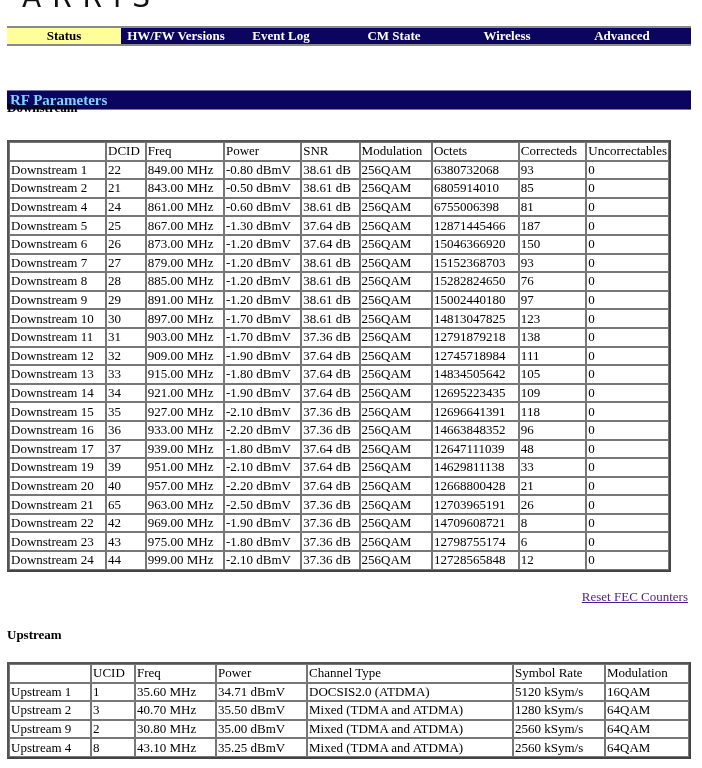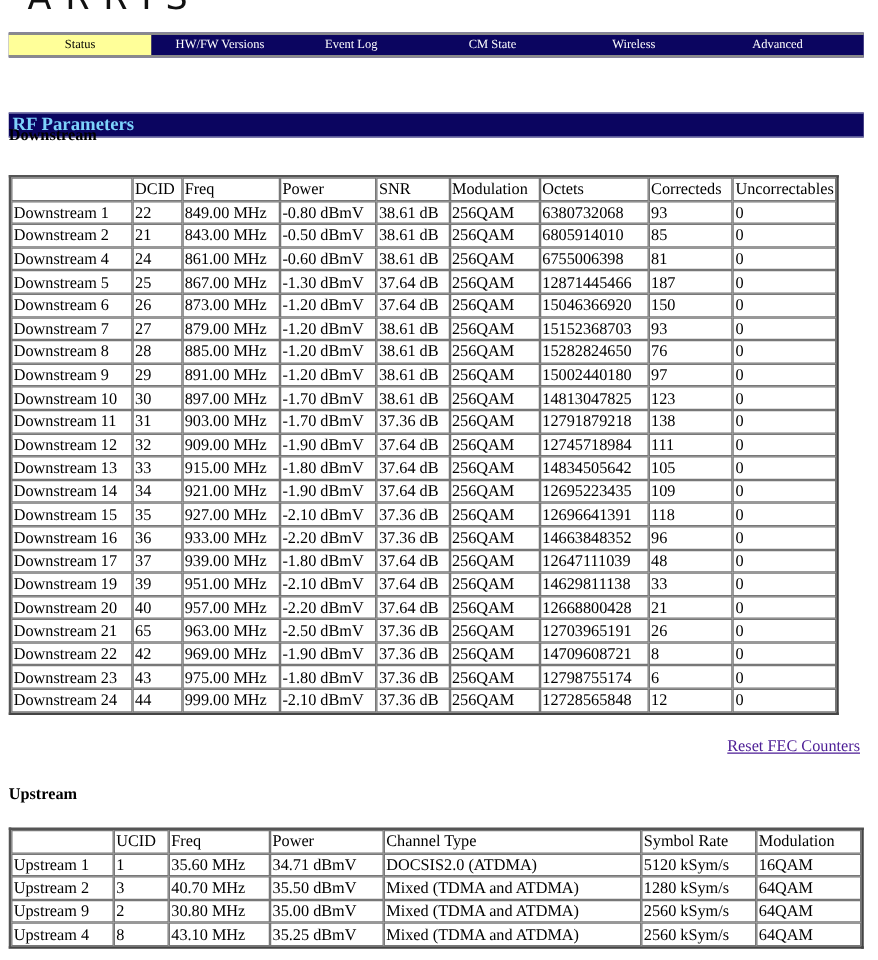--- a/index.html
+++ b/index.html
@@ -16,21 +16,21 @@
     }
     .nav {
       position: absolute; left: 7px; top: 26px; width: 684px; height: 20px;
       background: #0b0560;
       border-top: 2px solid #8a8a8a; border-bottom: 2px solid #8a8a8a;
       box-sizing: border-box;
       display: flex; align-items: center;
     }
     .nav-item {
       flex: 0 0 auto; height: 16px; line-height: 16px;
-      font-size: 10px; font-weight: normal; color: #ffffff; text-align: center;
+      font-size: 13px; font-weight: bold; color: #ffffff; text-align: center;
       cursor: pointer;
     }
     .nav-item.active { background: #ffff99; color: #000; }
     .section-bar {
       position: absolute; left: 7px; top: 66px; width: 684px; height: 20px;
       background: #0b0560; color: #7dd3fc; box-sizing: border-box;
       border-top: 1px solid #7777aa; border-bottom: 1px solid #7777aa;
       font-weight: bold; font-size: 15px; line-height: 18px; padding-left: 3px; margin-top: 24px;
     }
     .heading {

